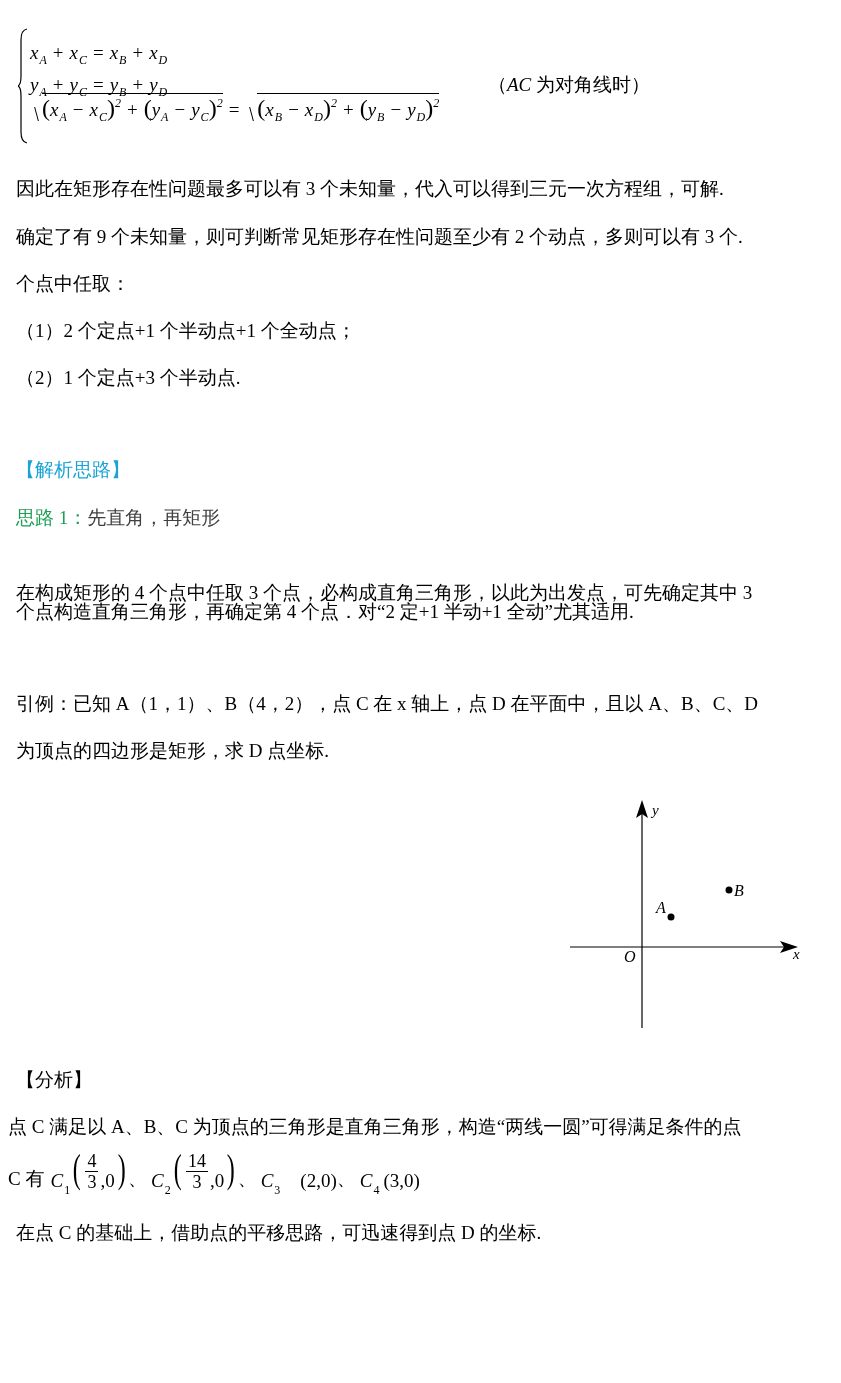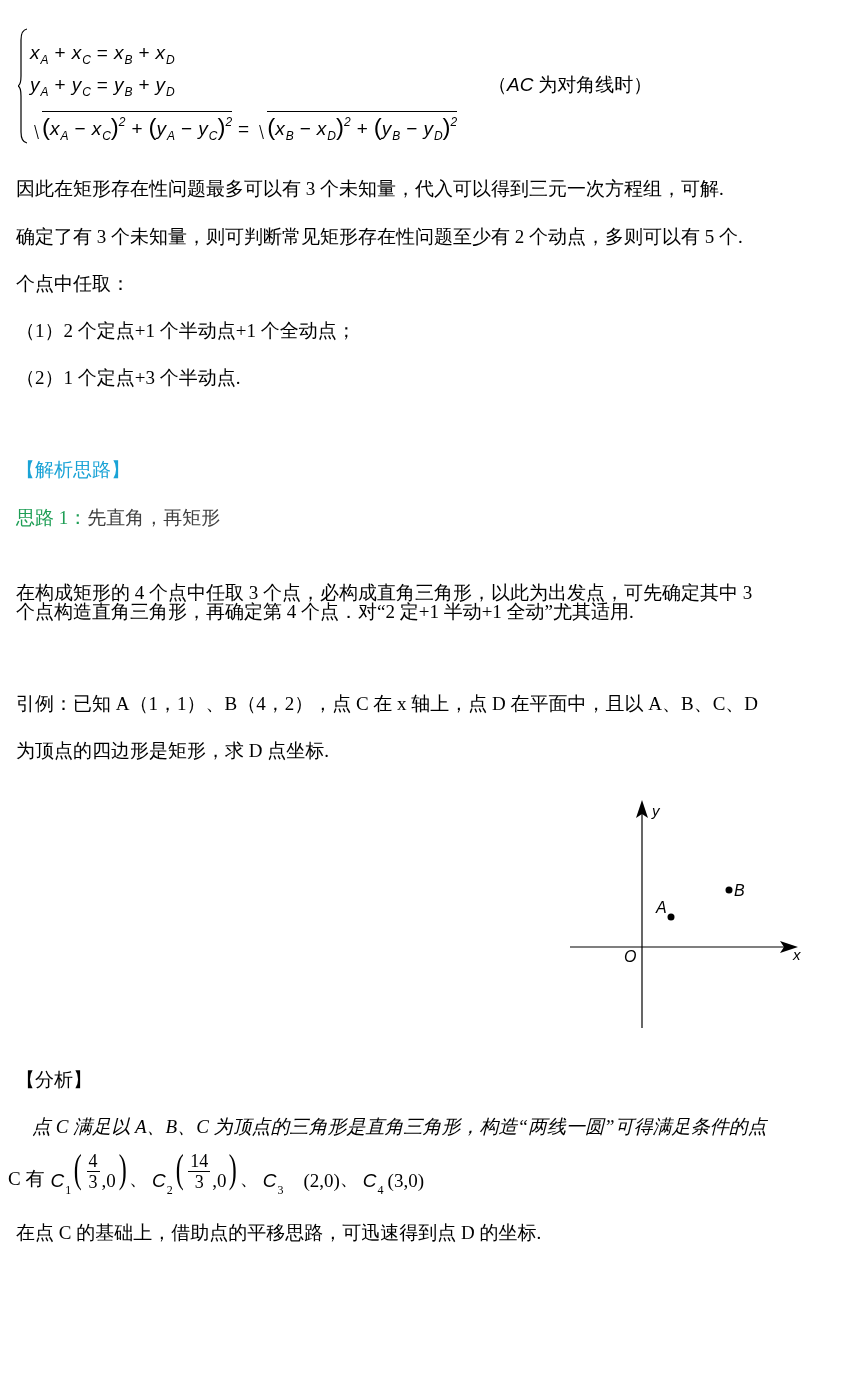--- a/index.html
+++ b/index.html
@@ -2,21 +2,21 @@
 <html><head>
 <meta charset="utf-8">
 <style>
   html, body { margin: 0; padding: 0; background: #ffffff; }
   body {
     width: 841px; height: 1383px; position: relative; overflow: hidden;
     font-family: "Liberation Serif", "DejaVu Serif", serif;
     color: #000; font-size: 19px;
   }
   .abs { position: absolute; white-space: nowrap; }
-  .m { font-family: Liberation Sans, sans-serif; font-style: italic; }
+  .m { font-family: Liberation Serif, serif; font-style: italic; }
   .sub { font-size: 12px; font-style: italic; position: relative; top: 5px; margin-left: 1px; }
   .up { font-size: 12px; position: relative; top: -9px; }
   .op { margin: 0 6px; font-style: normal; }
   .brace {
     position: absolute; left: 18px; top: 28px; width: 10px; height: 116px;
   }
   .eqline { position: absolute; left: 30px; font-size: 19px; white-space: nowrap; }
   .sqrt { display: inline-block; position: relative; padding-left: 12px; }
   .sqrt::before {
     content: ""; position: absolute; left: 0; top: 14px; width: 6px; height: 14px;
@@ -38,27 +38,27 @@
 <svg class="brace" viewBox="0 0 10 116" preserveAspectRatio="none">
   <path d="M9 1 Q3 2 3 12 L3 48 Q3 57 0 58 Q3 59 3 68 L3 104 Q3 114 9 115" fill="none" stroke="#000" stroke-width="1.2"></path>
 </svg>
 
 <div class="eqline m" style="top:42px;">
   <span>x</span><span class="sub">A</span><span class="op">+</span><span>x</span><span class="sub">C</span><span class="op">=</span><span>x</span><span class="sub">B</span><span class="op">+</span><span>x</span><span class="sub">D</span>
 </div>
 <div class="eqline m" style="top:74px;">
   <span>y</span><span class="sub">A</span><span class="op">+</span><span>y</span><span class="sub">C</span><span class="op">=</span><span>y</span><span class="sub">B</span><span class="op">+</span><span>y</span><span class="sub">D</span>
 </div>
-<div class="eqline m" style="top:111px;" aria-label="">
+<div class="eqline m" style="top:93px;" aria-label="">
   <span class="sqrt"><span class="rad"><span class="paren">(</span>x<span class="sub">A</span><span class="op">−</span>x<span class="sub">C</span><span class="paren">)</span><span class="up">2</span><span class="op">+</span><span class="paren">(</span>y<span class="sub">A</span><span class="op">−</span>y<span class="sub">C</span><span class="paren">)</span><span class="up">2</span></span></span><span class="op">=</span><span class="sqrt"><span class="rad"><span class="paren">(</span>x<span class="sub">B</span><span class="op">−</span>x<span class="sub">D</span><span class="paren">)</span><span class="up">2</span><span class="op">+</span><span class="paren">(</span>y<span class="sub">B</span><span class="op">−</span>y<span class="sub">D</span><span class="paren">)</span><span class="up">2</span></span></span>
 </div>
 <div class="abs" style="left:488px; top:72px;"><span>（</span><span class="m">AC</span><span> 为对角线时）</span></div>
 
 <div class="abs" style="left:16px; top:176px;">因此在矩形存在性问题最多可以有 3 个未知量，代入可以得到三元一次方程组，可解.</div>
-<div class="abs" style="left:16px; top:224px;">确定了有 3 个未知量，则可判断常见矩形存在性问题至少有 2 个动点，多则可以有 5 个.</div>
+<div class="abs" style="left:16px; top:224px;">确定了有 9 个未知量，则可判断常见矩形存在性问题至少有 2 个动点，多则可以有 3 个.</div>
 <div class="abs" style="left:16px; top:271px;">个点中任取：</div>
 <div class="abs" style="left:16px; top:318px;">（1）2 个定点+1 个半动点+1 个全动点；</div>
 <div class="abs" style="left:16px; top:365px;">（2）1 个定点+3 个半动点.</div>
 
 <div class="abs cyan" style="left:16px; top:457px;">【解析思路】</div>
 <div class="abs" style="left:16px; top:505px;"><span class="green">思路 1：</span><span class="red">先直角，再矩形</span></div>
 <div class="abs" style="left:16px; top:580px;">在构成矩形的 4 个点中任取 3 个点，必构成直角三角形，以此为出发点，可先确定其中 3</div>
 <div class="abs" style="left:16px; top:599px;">个点构造直角三角形，再确定第 4 个点．对“2 定+1 半动+1 全动”尤其适用.</div>
 
 <div class="abs" style="left:16px; top:691px;">引例：已知 A（1，1）、B（4，2），点 C 在 x 轴上，点 D 在平面中，且以 A、B、C、D</div>
@@ -72,21 +72,21 @@
   <circle cx="111" cy="127" r="3.5" fill="#000"></circle>
   <circle cx="169" cy="100" r="3.5" fill="#000"></circle>
 </svg>
 <div class="abs m" style="left:652px; top:802px; font-size:15px;">y</div>
 <div class="abs m" style="left:793px; top:946px; font-size:15px;">x</div>
 <div class="abs m" style="left:624px; top:948px; font-size:16px;">O</div>
 <div class="abs m" style="left:656px; top:899px; font-size:16px;">A</div>
 <div class="abs m" style="left:734px; top:882px; font-size:16px;">B</div>
 
 <div class="abs" style="left:16px; top:1067px;">【分析】</div>
-<div class="abs" style="left:32px; top:1114px;font-style:italic;">点 C 满足以 A、B、C 为顶点的三角形是直角三角形，构造“两线一圆”可得满足条件的点</div>
+<div class="abs" style="left:8px; top:1114px;">点 C 满足以 A、B、C 为顶点的三角形是直角三角形，构造“两线一圆”可得满足条件的点</div>
 <div class="abs" style="left:8px; top:1142px; height:50px; display:flex; align-items:flex-end;">
   <span>C 有</span>
   <span class="m" style="margin-left:6px;">C</span>
     <span class="sub" style="top:6px;font-style:normal;">1</span>
   <span class="bigp">(</span>
     <span class="frac">
       <span class="num">4</span>
       <span>3</span>
     </span>
     <span>,</span>

